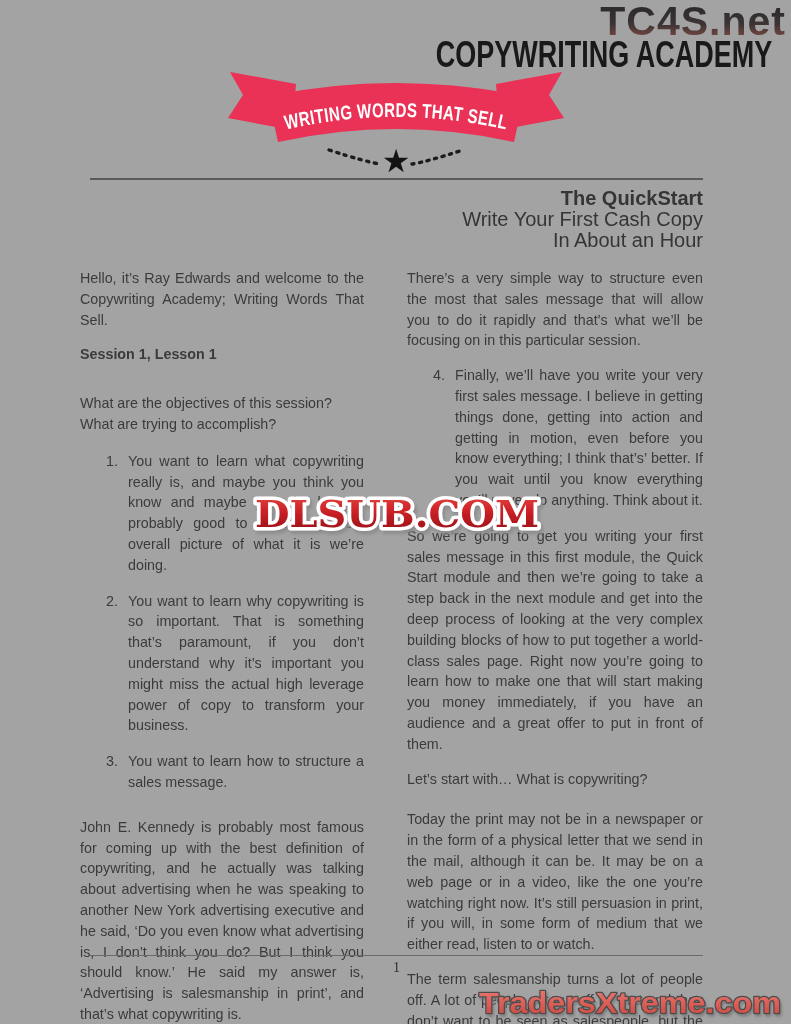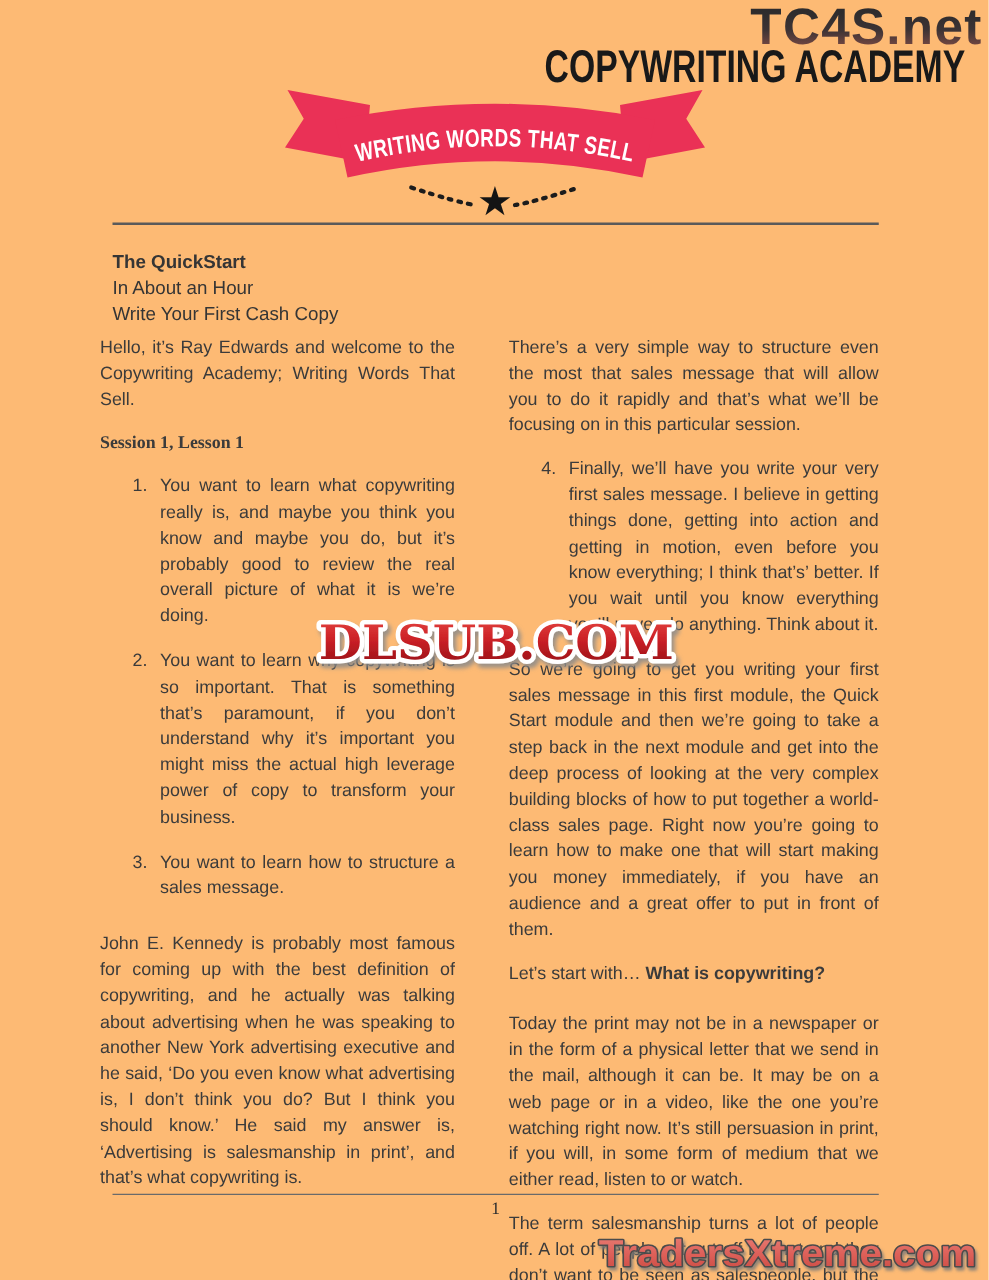--- a/index.html
+++ b/index.html
@@ -1,20 +1,20 @@
 <!DOCTYPE html>
 <html><head>
 <meta charset="utf-8">
 <style>
   * { margin:0; padding:0; box-sizing:border-box; }
   html,body { background:#ffffff; }
   body { width:791px; height:1024px; position:relative; overflow:hidden;
          font-family:"Liberation Sans", sans-serif; color:#3c3c3c; }
 
-  .page { position:absolute; inset:0; background:#fdba74; }
+  .page { position:absolute; inset:0; background:#a3a3a3; }
 
   
   .tc4s { position:absolute; top:-2px; right:5px;
           font-family:"Liberation Sans", sans-serif; font-weight:bold;
           font-size:41px; letter-spacing:1px; color:#433a38; }
   @supports ((-webkit-background-clip:text)) {
     .tc4s { background:linear-gradient(180deg,#2e2c2d 25%,#3c3334 55%,#6e4540 80%,#95584c 100%);
             -webkit-background-clip:text; background-clip:text; color:transparent; }
   }
 
@@ -24,37 +24,37 @@
                 letter-spacing:0px; white-space:nowrap;
                 transform:scale(0.90,1.22); transform-origin:center top; }
   .logo-ribbon { display:block; margin:4px auto 0 auto; }
 
   
   .rule { position:absolute; background:#5a5a5a; height:1.5px; }
   .rule.header { left:90px; top:178px; width:613px; }
   .rule.footer { left:90px; top:955px; width:613px; height:1px; background:#6a6a6a; }
 
   
-  .doc-title { position:absolute; left:90px; top:199px; width:613px;
-               text-align:left; font-size:15px; line-height:21px; color:#353535; }
+  .doc-title { position:absolute; left:90px; top:188px; width:613px;
+               text-align:right; font-size:20px; line-height:21px; color:#353535; }
   .doc-title .b { font-weight:bold; }
 
   
   .col { position:absolute; top:268px; font-size:14.3px; line-height:20.8px; color:#3b3b3b; }
   .col-left  { left:80px;  width:284px; }
   .col-right { left:407px; width:296px; }
   .para { text-align:justify; margin-bottom:14px; }
-  .heading { font-weight:bold; margin-bottom:14px;font-family:Liberation Serif, serif; }
+  .heading { font-weight:bold; margin-bottom:28px; }
   .qline { text-align:left; }
   .qblock { margin-bottom:16px; }
   .li { display:flex; margin:0 0 15px 26px; }
   .li .num { flex:none; width:22px; }
   .li .litxt { flex:1; text-align:justify; }
   .mt-xl { margin-top:24px; }
-  .boldlead { font-weight:bold;margin-top:42px; }
+  .boldlead { font-weight:normal;margin-top:42px; }
 
   
   .dlsub { position:absolute; left:247px; top:484px; }
   .traders { position:absolute; left:472px; top:982px; }
 
   
   .page-num { position:absolute; left:90px; top:960px; width:613px; text-align:center;
               font-family:"Liberation Serif", serif; font-size:14px; color:#2e2e2e; }
 </style>
 </head>
@@ -87,27 +87,31 @@
       <path d="M186,92 Q200,90 237,78" stroke="#1c1c1c" stroke-width="3.4" stroke-dasharray="2.2,5.6" stroke-linecap="round" fill="none"></path>
 
       <text x="170" y="100" text-anchor="middle" font-size="32" fill="#141414" font-family="DejaVu Sans, sans-serif">★</text>
     </svg>
   </div>
 
   <div class="rule header"></div>
 
   <div class="doc-title">
     <div class="b">The QuickStart</div>
+    <div>Write Your First Cash Copy</div>
     <div>In About an Hour</div>
-    <div>Write Your First Cash Copy</div>
   </div>
 
   <div class="col col-left">
     <p class="para">Hello, it’s Ray Edwards and welcome to the Copywriting Academy; Writing Words That Sell.</p>
     <p class="heading">Session 1, Lesson 1</p>
+    <div class="qblock">
+      <div class="qline">What are the objectives of this session?</div>
+      <div class="qline">What are trying to accomplish?</div>
+    </div>
     <div class="li">
       <span class="num">1.</span>
       <span class="litxt">You want to learn what copywriting really is, and maybe you think you know and maybe you do, but it’s probably good to review the real overall picture of what it is we’re doing.</span>
     </div>
     <div class="li">
       <span class="num">2.</span>
       <span class="litxt">You want to learn why copywriting is so important. That is something that’s paramount, if you don’t understand why it’s important you might miss the actual high leverage power of copy to transform your business.</span>
     </div>
     <div class="li">
       <span class="num">3.</span>

